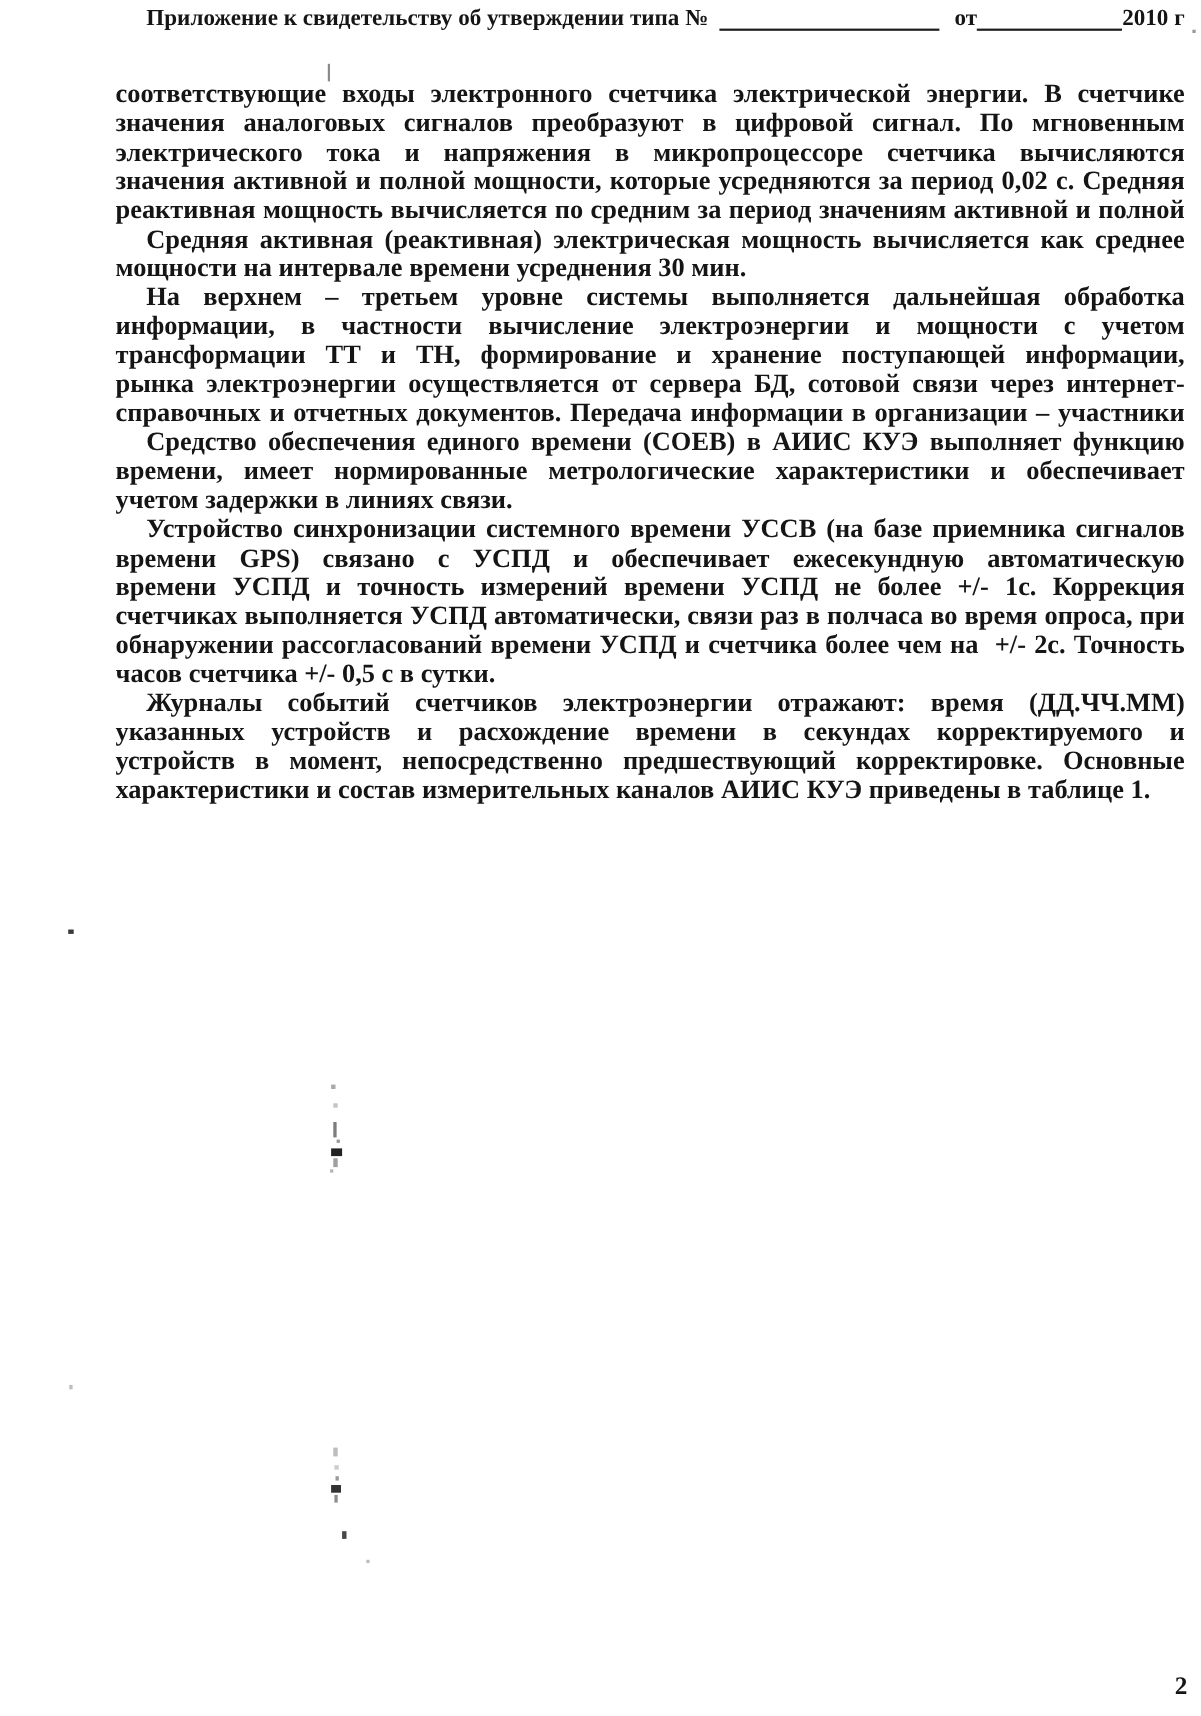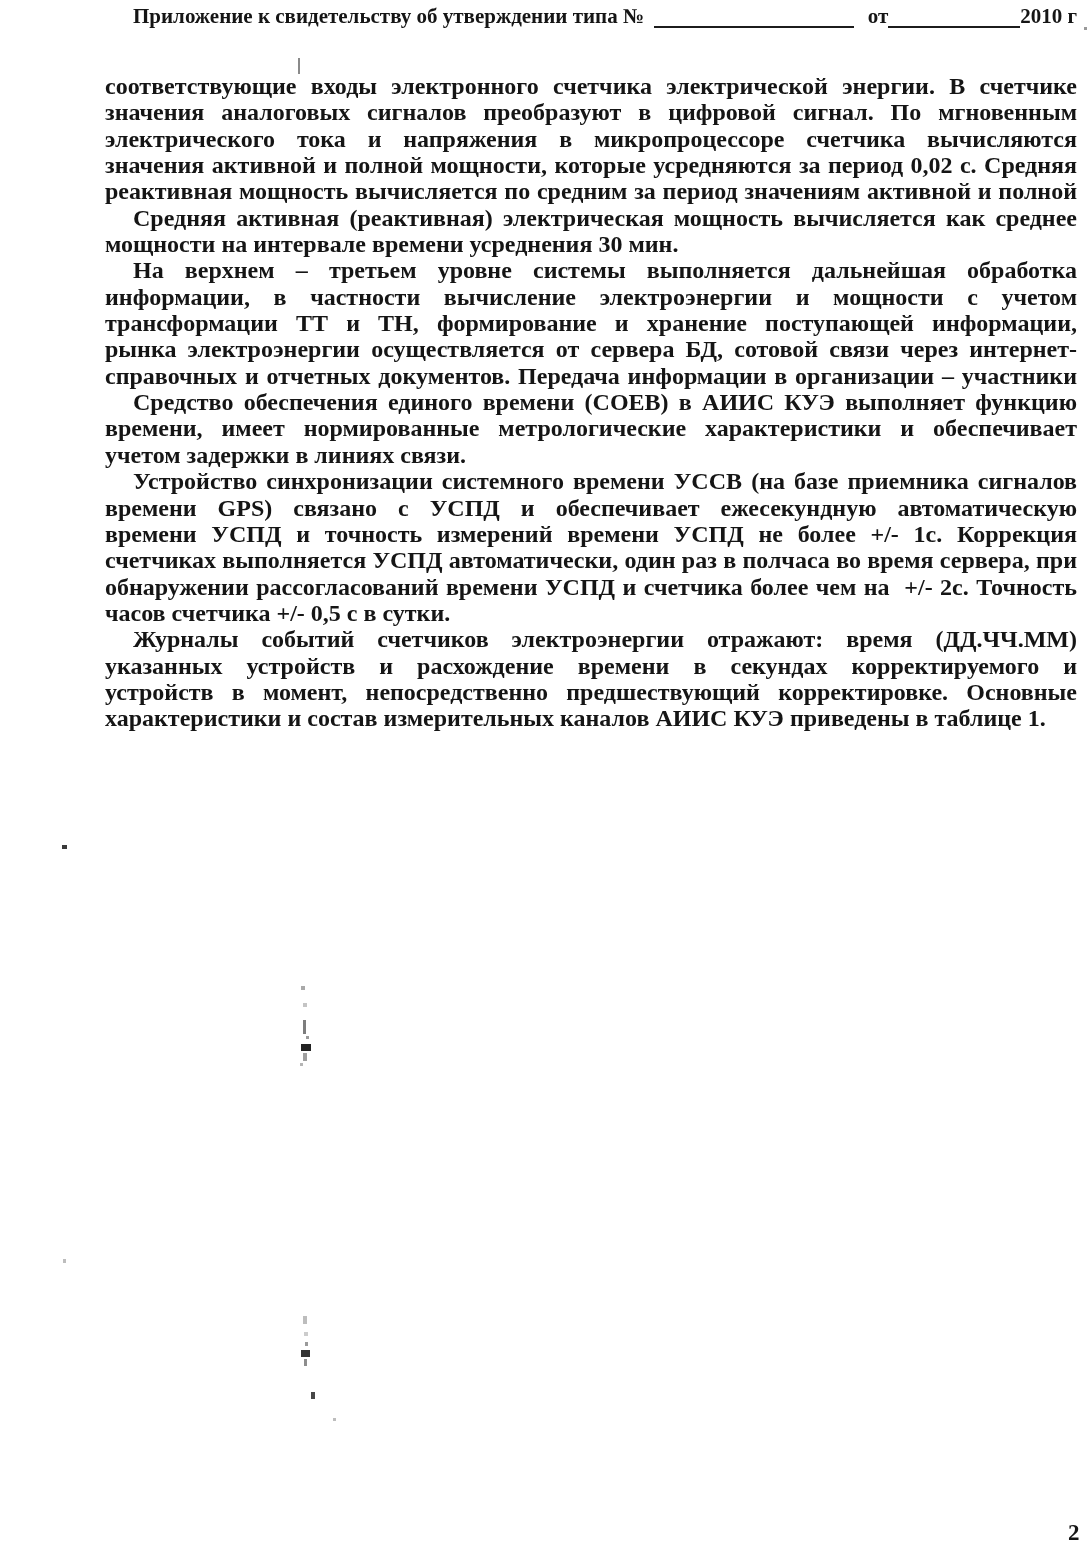--- a/index.html
+++ b/index.html
@@ -99,21 +99,21 @@
       </div>
       <div class="para">
         <div class="line ind">Средство обеспечения единого времени (СОЕВ) в АИИС КУЭ выполняет функцию измерений</div>
         <div class="line">времени, имеет нормированные метрологические характеристики и обеспечивает синхронизацию</div>
         <div class="line noj">учетом задержки в линиях связи.</div>
       </div>
       <div class="para">
         <div class="line ind">Устройство синхронизации системного времени УССВ (на базе приемника сигналов точного</div>
         <div class="line">времени GPS) связано с УСПД и обеспечивает ежесекундную автоматическую синхронизацию</div>
         <div class="line">времени УСПД и точность измерений времени УСПД не более +/- 1с. Коррекция времени в</div>
-        <div class="line">счетчиках выполняется УСПД автоматически, один раз в полчаса во время сервера, при</div>
+        <div class="line">счетчиках выполняется УСПД автоматически, связи раз в полчаса во время опроса, при</div>
         <div class="line">обнаружении рассогласований времени УСПД и счетчика более чем на &nbsp;+/- 2с. Точность хода</div>
         <div class="line noj">часов счетчика +/- 0,5 с в сутки.</div>
       </div>
       <div class="para">
         <div class="line ind">Журналы событий счетчиков электроэнергии отражают: время (ДД.ЧЧ.ММ) коррекции часов</div>
         <div class="line">указанных устройств и расхождение времени в секундах корректируемого и корректирующего</div>
         <div class="line">устройств в момент, непосредственно предшествующий корректировке. Основные технические</div>
         <div class="line noj">характеристики и состав измерительных каналов АИИС КУЭ приведены в таблице 1.</div>
       </div>
     </div>

